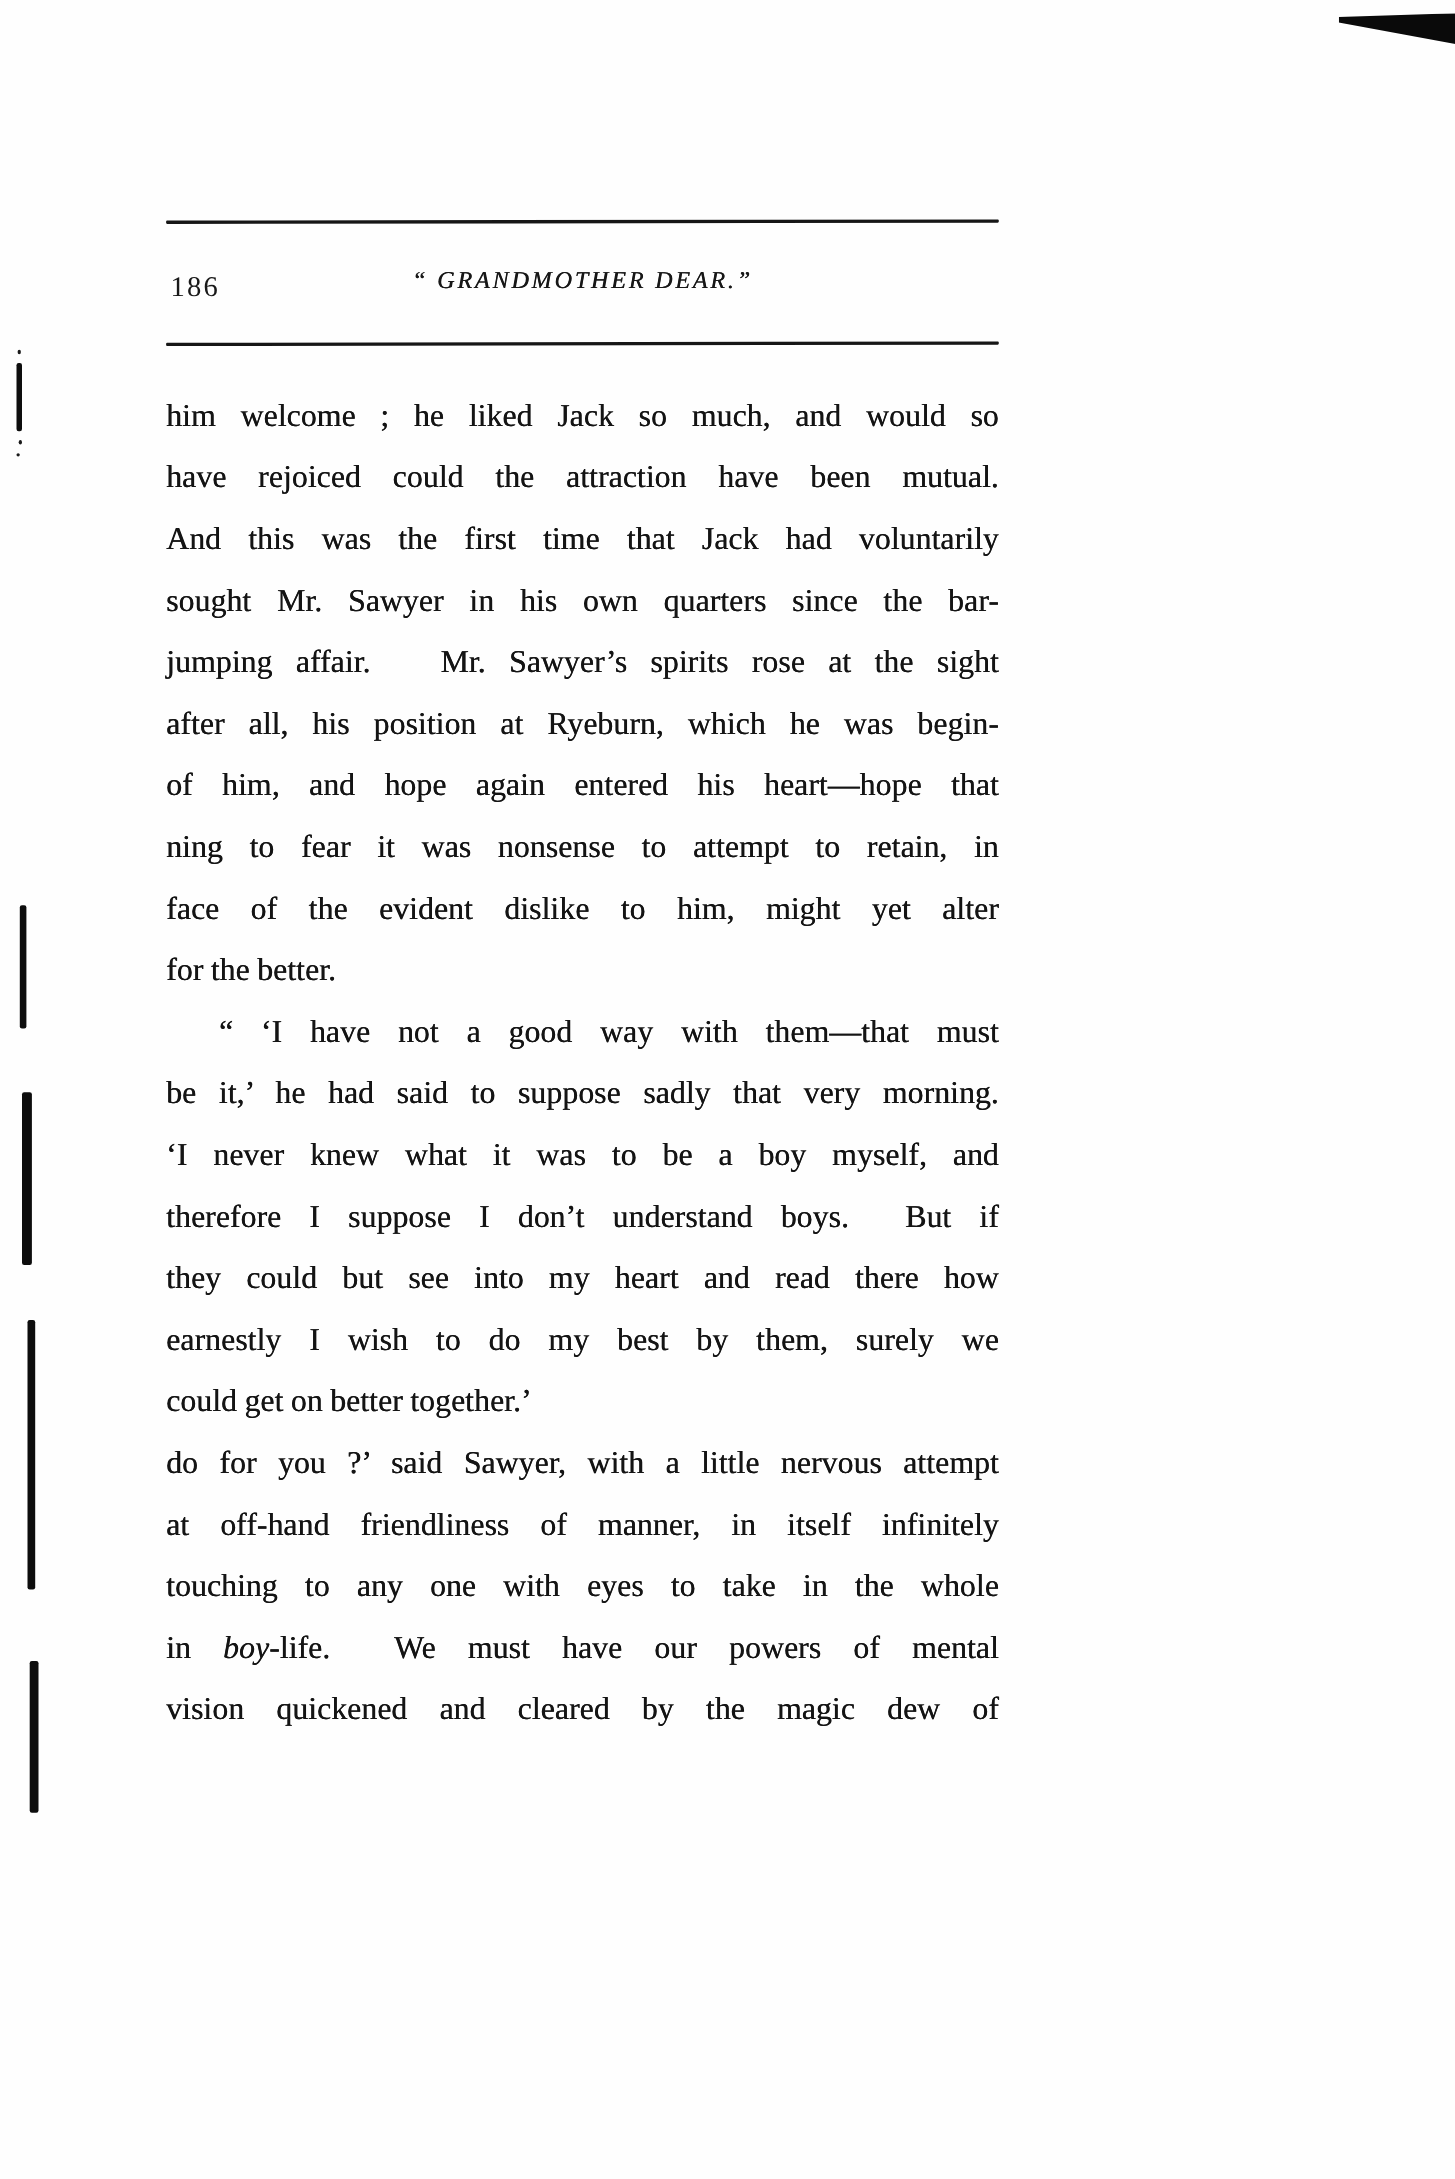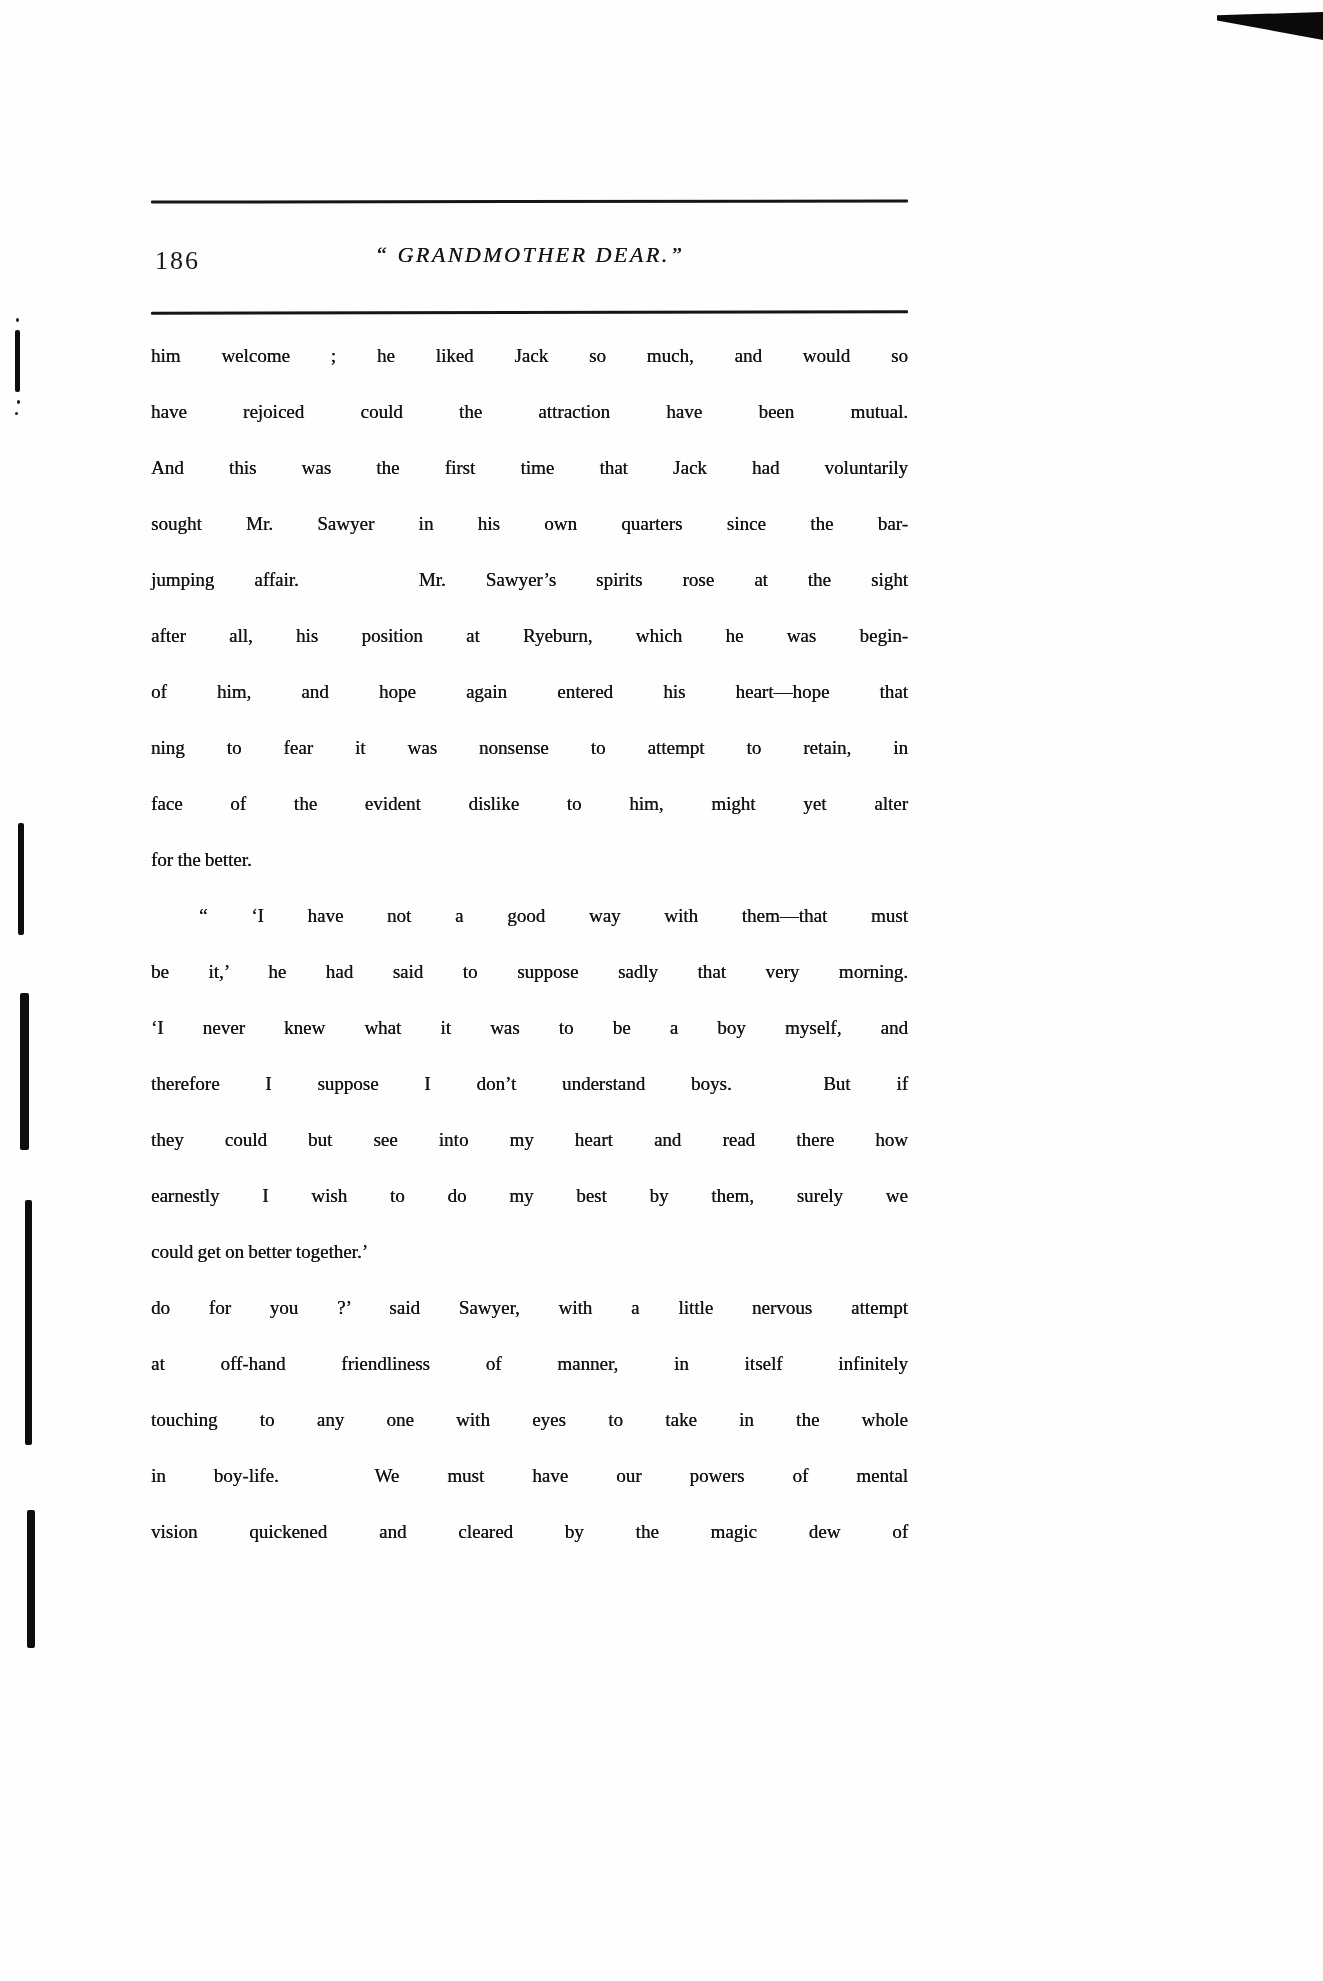--- a/index.html
+++ b/index.html
@@ -53,42 +53,42 @@
     font-size: 22px;
     letter-spacing: 2.5px;
     white-space: nowrap;
     color: #171717;
     text-shadow: 0.3px 0 0 #171717;
   }
 
   
   .body-text {
     position: absolute;
-    top: 328px;
+    top: 350px;
     left: 151px;
     width: 757px;
-    font-size: 19px;
+    font-size: 29px;
     line-height: 56px;
     text-shadow: 0.25px 0 0 #141414;
   }
   .body-text .line {
     white-space: pre-wrap;
     text-align: justify;
     text-align-last: justify;
     word-spacing: -0.5px;
     height: 56px;
     overflow: visible;
   }
   .body-text .line.no-just {
     text-align-last: left;
   }
   .body-text .line.indent {
     text-indent: 48px;
   }
-  .body-text .it { }
+  .body-text .it { font-style: italic; }
 
   
   .ink-mark {
     position: absolute;
     background: #0d0d0d;
     border-radius: 2px;
   }
   .ink-dot {
     position: absolute;
     background: #1a1a1a;

